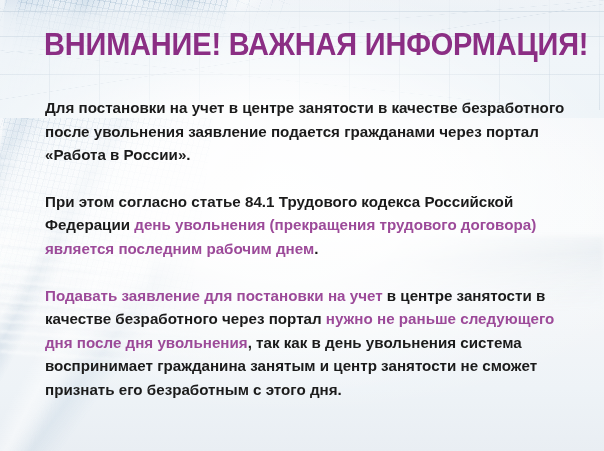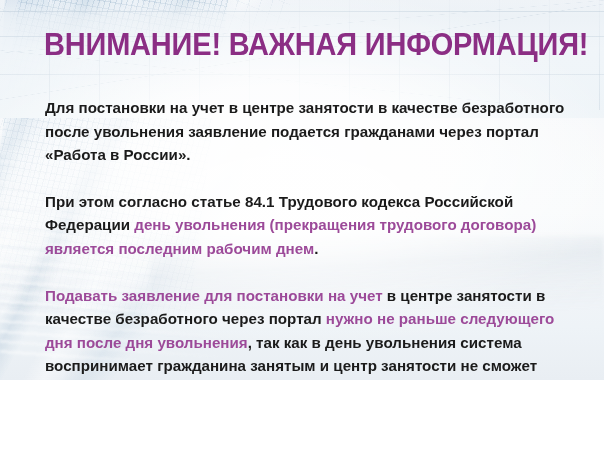--- a/index.html
+++ b/index.html
@@ -7,21 +7,21 @@
     padding: 0;
     background: #ffffff;
   }
   body {
     font-family: "Liberation Sans", "DejaVu Sans", sans-serif;
   }
 
   #poster {
     position: relative;
     width: 604px;
-    height: 380px;
+    height: 451px;
     overflow: hidden;
     background: #eef2f6;
   }
 
   
   .bg {
     position: absolute;
     inset: 0;
     pointer-events: none;
   }

